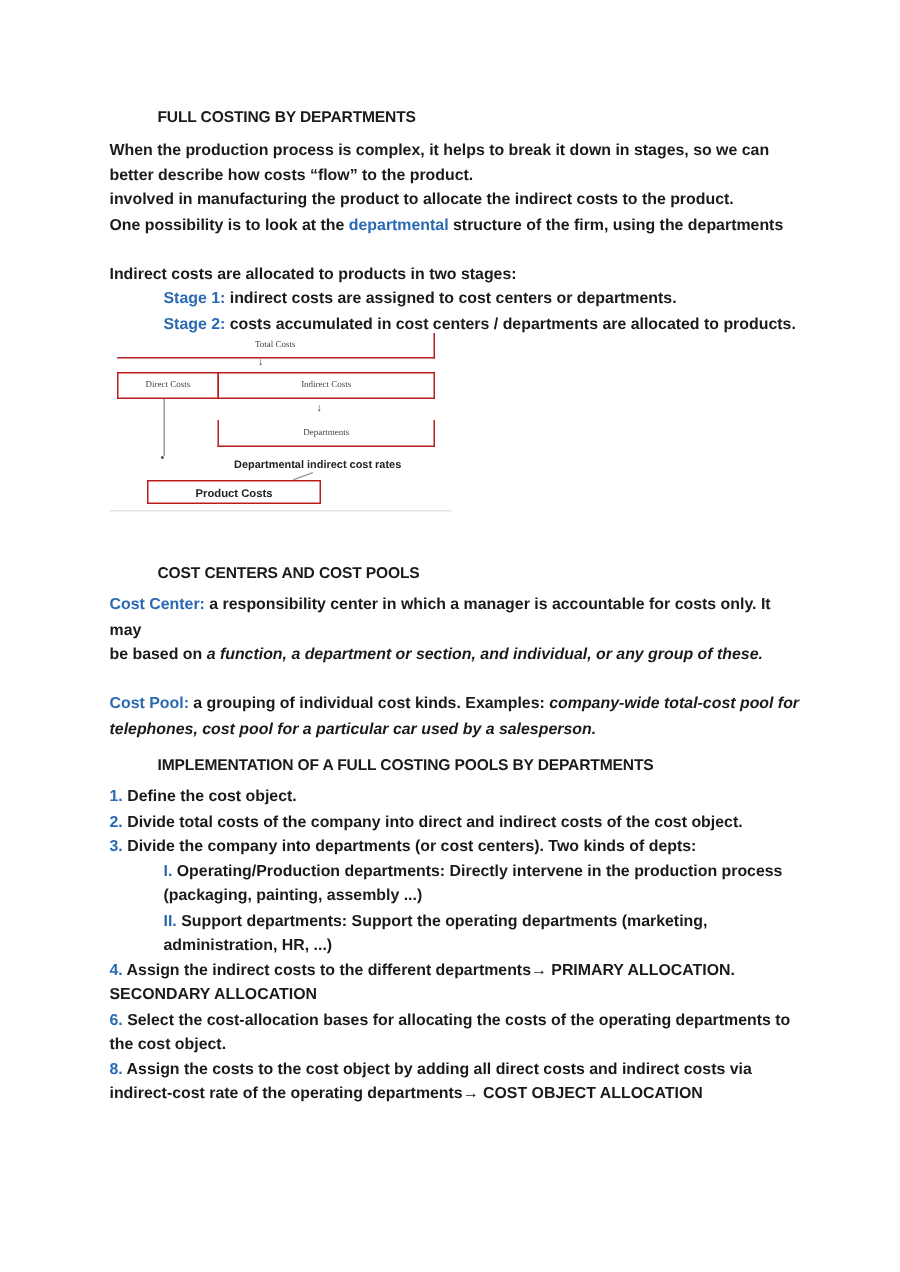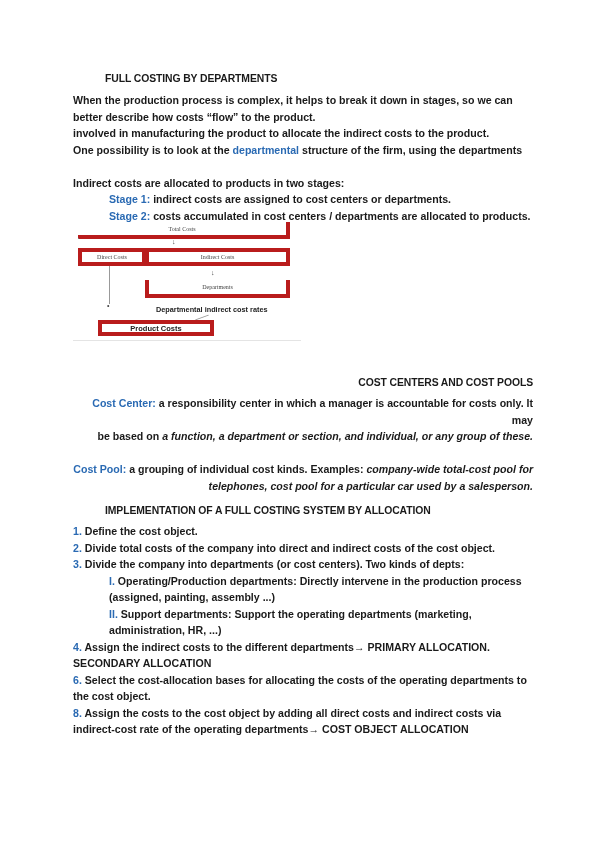--- a/index.html
+++ b/index.html
@@ -8,21 +8,21 @@
     .page { position: absolute; left: 73px; top: 72px; width: 460px; }
     .h { font-weight: bold; font-size: 10.4px; letter-spacing: -0.1px; margin: 0; line-height: 14px; padding-left: 32px; }
     p { margin: 0; line-height: 16.5px; font-weight: bold; }
     .blue { color: #2a6ab3; }
     .it { font-style: italic; }
     .indent1 { padding-left: 36px; }
     .indent2 { padding-left: 36px; }
     .gap { height: 16.5px; }
     
     .diagram { position: absolute; left: 73px; top: 218px; width: 228px; height: 124px; }
-    .box { position: absolute; border: 4px solid #b91c1c; box-sizing: border-box; font-family: "Liberation Serif", serif;
+    .box { position: absolute; border: 1px solid #b91c1c; box-sizing: border-box; font-family: "Liberation Serif", serif;
       font-size: 6px; color: #444; display: flex; align-items: center; justify-content: center; }
     .box.sans { font-family: "Liberation Sans", sans-serif; font-weight: bold; font-size: 7.5px; color: #222; }
     .line { position: absolute; background: #777; }
     .arrow { position: absolute; font-size: 7px; color: #444; line-height: 7px; }
     .lbl { position: absolute; font-weight: bold; font-size: 7.3px; color: #222; white-space: nowrap; }
     .rule { position: absolute; left: 0; top: 122px; width: 228px; height: 1px; background: #e4e4e4; }
   </style>
 </head>
 <body>
 
@@ -58,38 +58,38 @@
   <div class="line" style="left:36px;top:48px;width:1px;height:38px;background:#999;"></div>
   <div class="arrow" style="left:34px;top:84px;">•</div>
   <div class="lbl" style="left:83px;top:87px;">Departmental indirect cost rates</div>
   <div class="line" style="left:122px;top:99px;width:14px;height:1px;background:#999;transform:rotate(-20deg);"></div>
   <div class="box sans" style="left:25px;top:102px;width:116px;height:16px;">
       <span>Product Costs</span>
     </div>
   <div class="rule"></div>
 </div>
 
-<div class="page" style="top:376px;text-align:right;">
+<div class="page" style="top:376px;">
   <p class="h">COST CENTERS AND COST POOLS</p>
   <div style="height:5px"></div>
   <p><span class="blue">Cost Center:</span><span> a responsibility center in which a manager is accountable for costs only. It may</span></p>
   <p><span>be based on </span><span class="it">a function, a department or section, and individual, or any group of these.</span></p>
   <div class="gap"></div>
   <p><span class="blue">Cost Pool:</span><span> a grouping of individual cost kinds. Examples: </span><span class="it">company-wide total-cost pool for</span></p>
   <p class="it">telephones, cost pool for a particular car used by a salesperson.</p>
 </div>
 
 <div class="page" style="top:504px;">
-  <p class="h">IMPLEMENTATION OF A FULL COSTING SYSTEM BY ALLOCATION</p>
+  <p class="h">IMPLEMENTATION OF A FULL COSTING POOLS BY DEPARTMENTS</p>
   <div style="height:5px"></div>
   <p><span class="blue">1.</span><span> Define the cost object.</span></p>
   <p><span class="blue">2.</span><span> Divide total costs of the company into direct and indirect costs of the cost object.</span></p>
   <p><span class="blue">3.</span><span> Divide the company into departments (or cost centers). Two kinds of depts:</span></p>
   <p class="indent2"><span class="blue">I.</span><span> Operating/Production departments: Directly intervene in the production process</span></p>
-  <p class="indent2">(assigned, painting, assembly ...)</p>
+  <p class="indent2">(packaging, painting, assembly ...)</p>
   <p class="indent2"><span class="blue">II.</span><span> Support departments: Support the operating departments (marketing,</span></p>
   <p class="indent2">administration, HR, ...)</p>
   <p><span class="blue">4.</span><span> Assign the indirect costs to the different departments→ PRIMARY ALLOCATION.</span></p>
   <p>SECONDARY ALLOCATION</p>
   <p><span class="blue">6.</span><span> Select the cost-allocation bases for allocating the costs of the operating departments to</span></p>
   <p>the cost object.</p>
   <p><span class="blue">8.</span><span> Assign the costs to the cost object by adding all direct costs and indirect costs via</span></p>
   <p>indirect-cost rate of the operating departments→ COST OBJECT ALLOCATION</p>
 </div>
 

